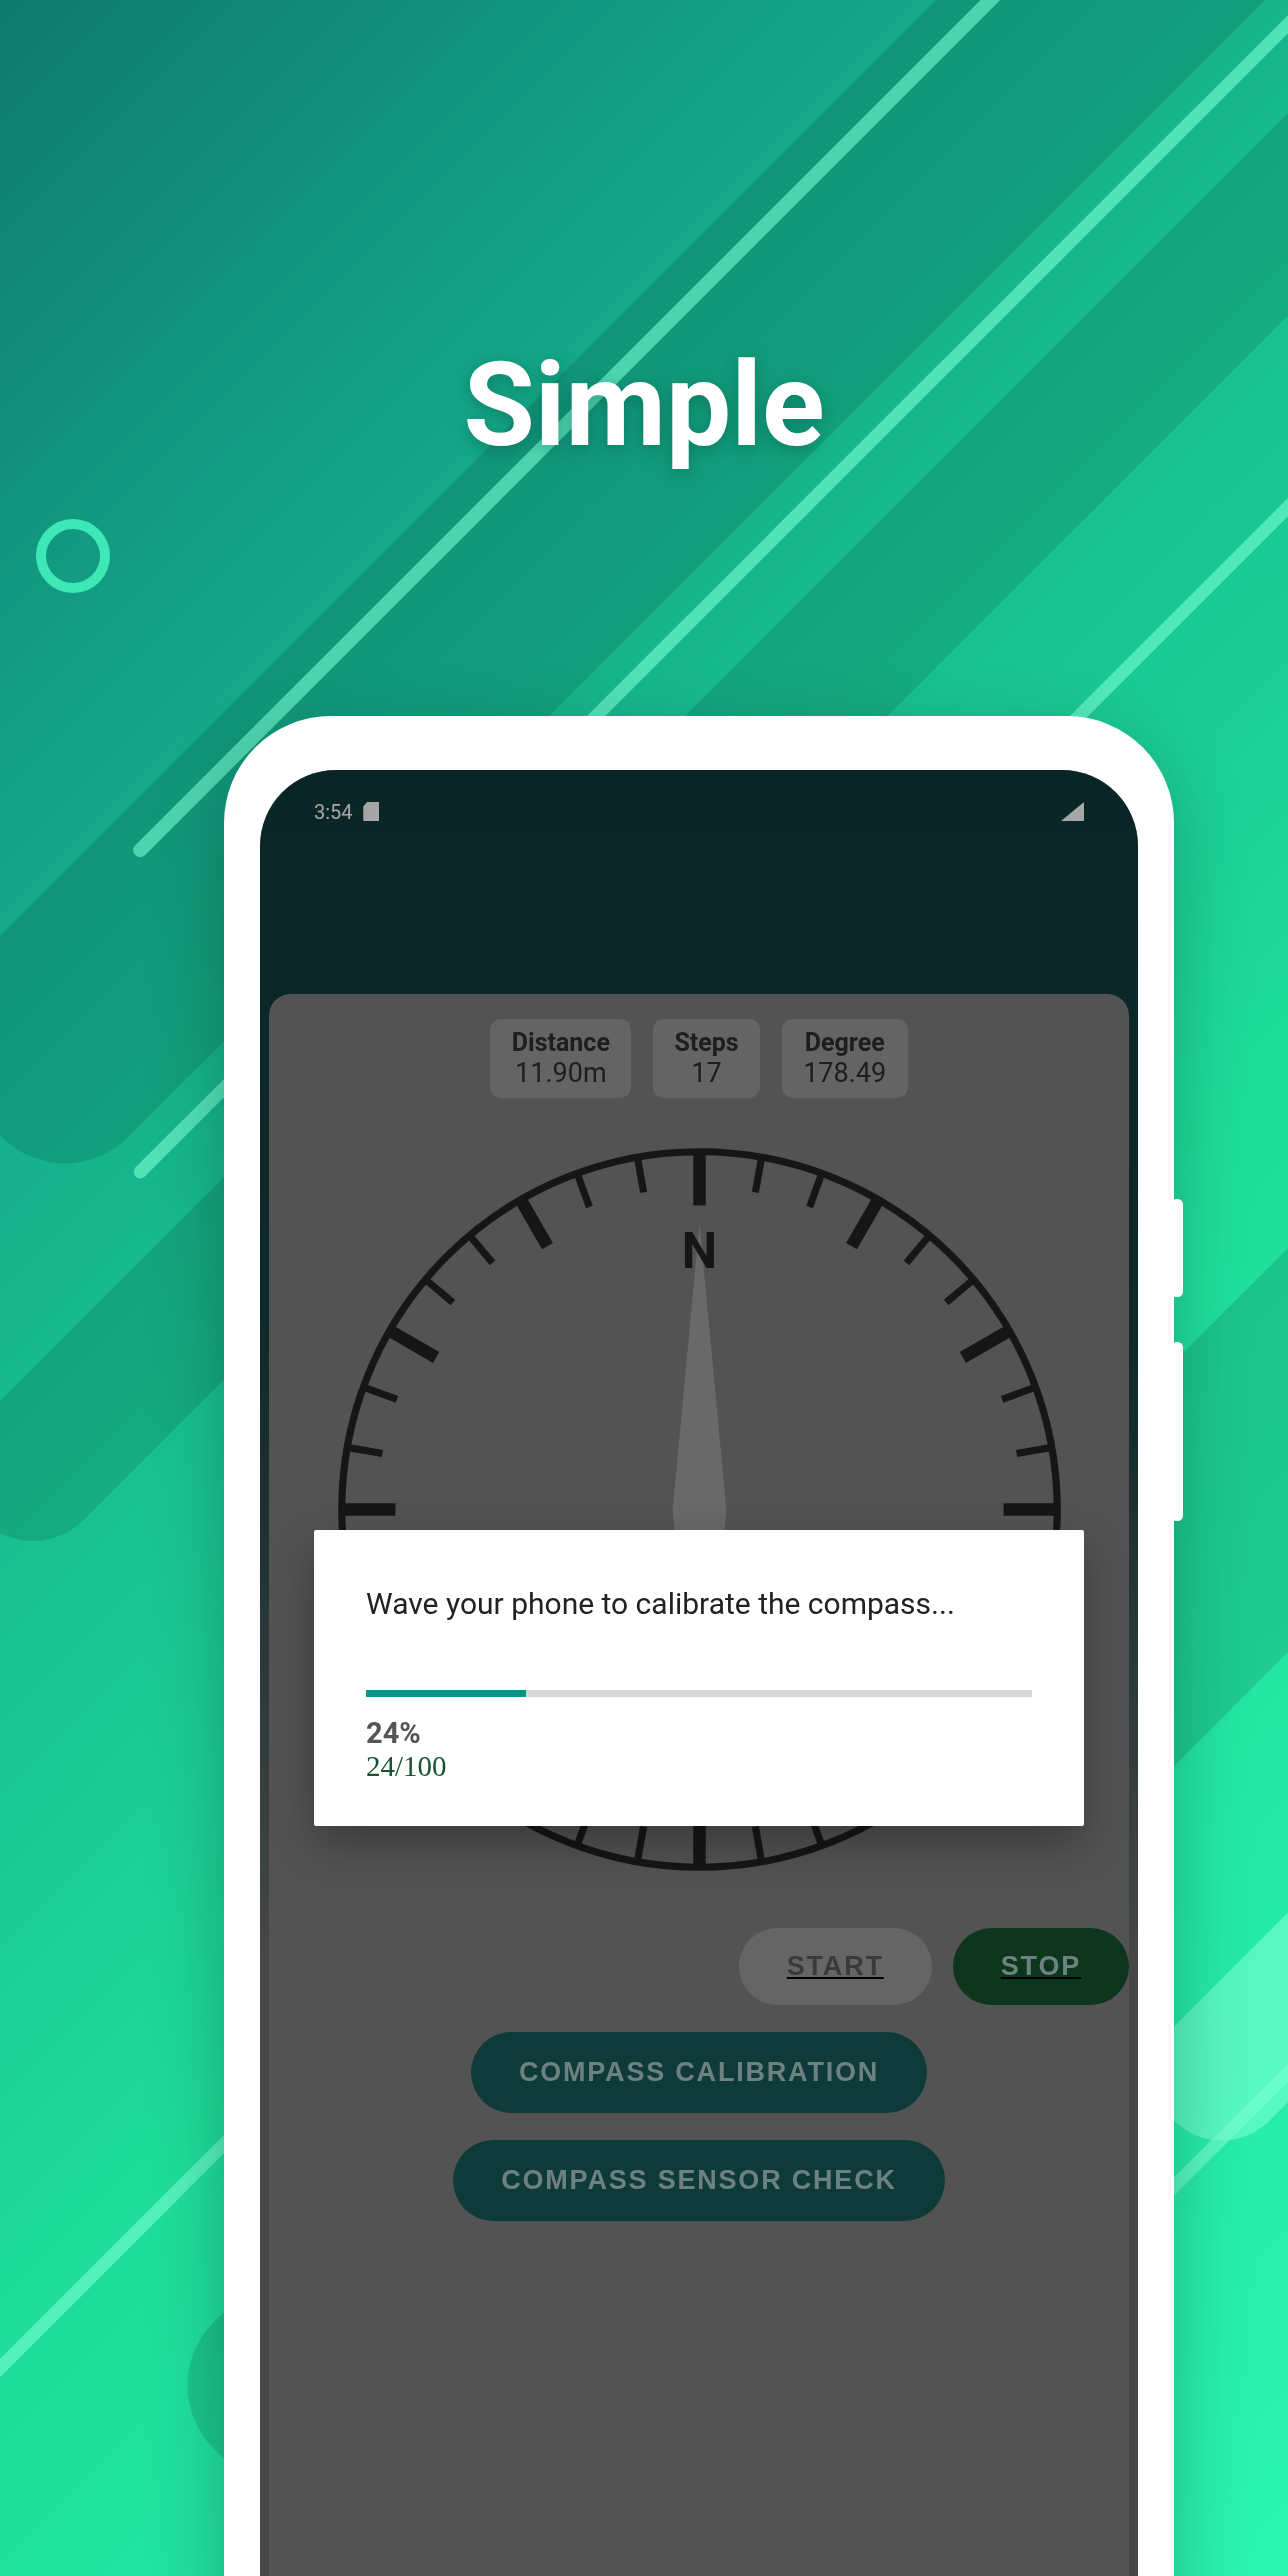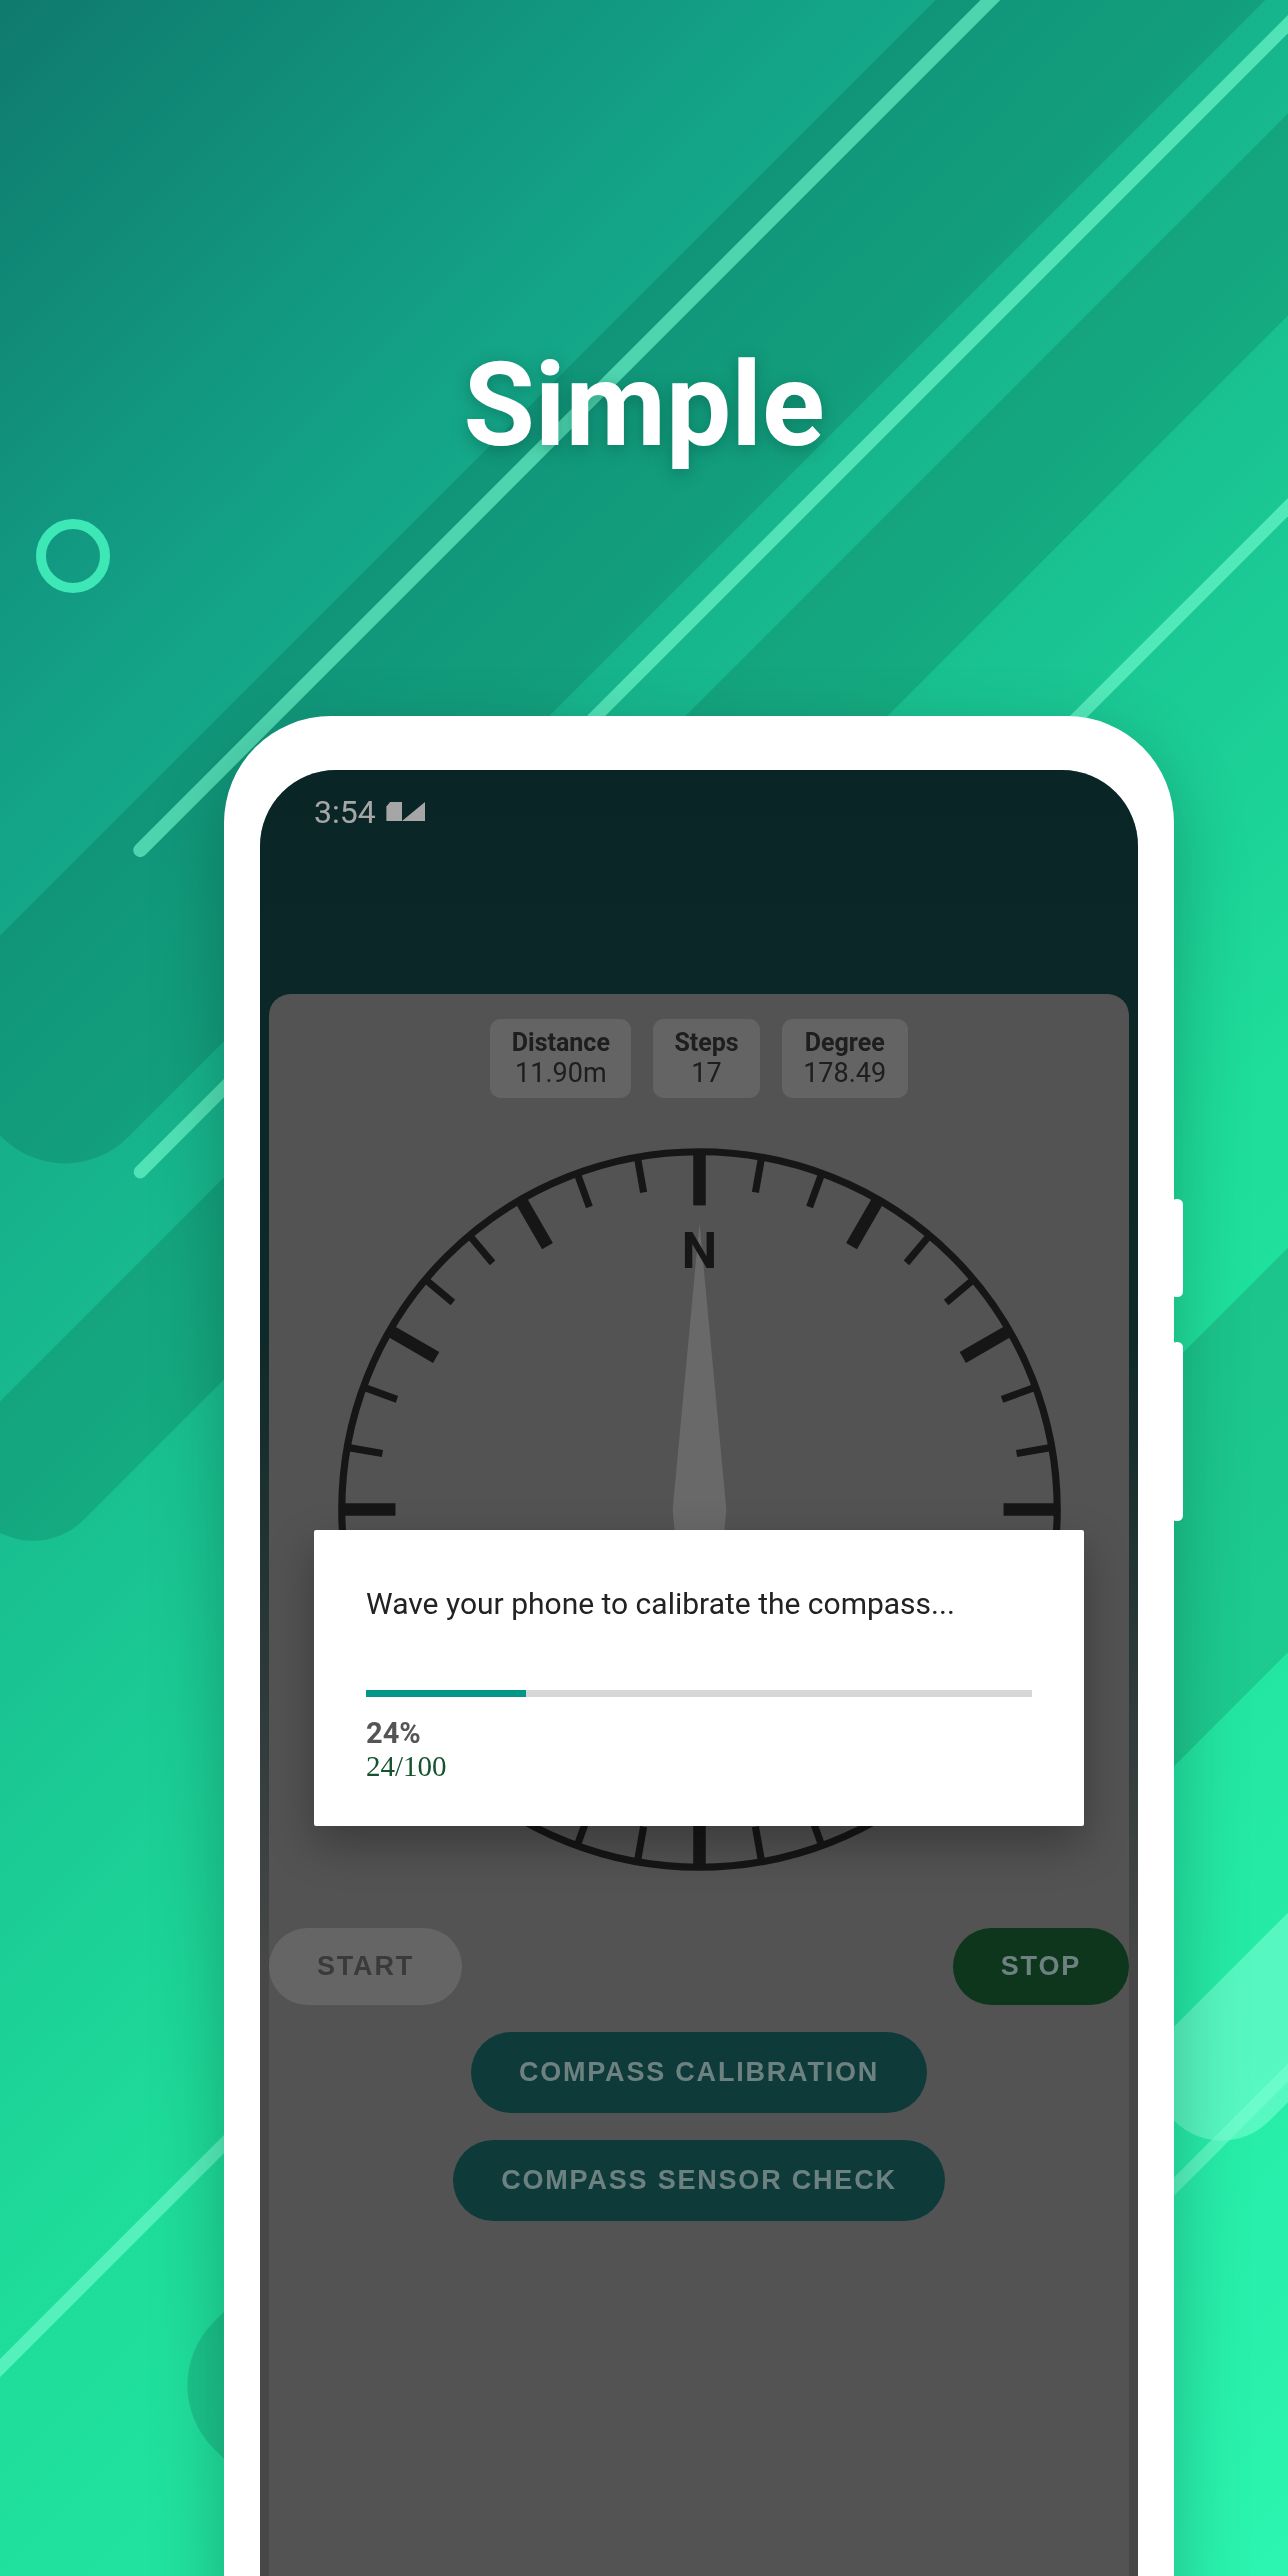--- a/index.html
+++ b/index.html
@@ -31,21 +31,21 @@
     position:absolute;left:36px;top:54px;right:36px;bottom:0;
     border-radius:76px 76px 0 0;overflow:hidden;
     background:linear-gradient(180deg,#0f3a3a 0%,#163f3f 28%,#6e6e6e 60%,#6e6e6e 100%);
   }
   
   .hw{position:absolute;right:-9px;background:#fff;border-radius:5.4px;}
   .hw1{top:483px;width:12.5px;height:98px;}
   .hw2{top:626px;width:12.5px;height:179px;}
 
   
-  .status{position:absolute;top:18px;left:0;right:0;height:47px;display:flex;align-items:center;padding:0 54px;color:#fff;font-size:32px;}
+  .status{position:absolute;top:18px;left:0;right:0;height:47px;display:flex;align-items:center;justify-content:space-between;padding:0 54px;color:#fff;font-size:20px;}
   .status-left{display:flex;align-items:center;gap:10.7px;}
   .sd-icon{width:16px;height:19.7px;background:#fff;clip-path:polygon(0 25%,25% 0,100% 0,100% 100%,0 100%);}
   .signal{width:0;height:0;border-style:solid;border-width:0 0 19.7px 23px;border-color:transparent transparent #fff transparent;}
 
   
   .app{
     position:absolute;top:224px;left:9px;right:9px;bottom:0;
     background:transparent;
   }
   .card{
@@ -57,21 +57,21 @@
   .metric{
     background:#9a9a9a;border-radius:10.7px;padding:9px 21.5px;
     text-align:center;color:#2e2e2e;
   }
   .metric .ml{font-size:25px;font-weight:700;}
   .metric .mv{font-size:27px;font-weight:400;}
 
   .compass-wrap{position:relative;width:100%;height:805px;margin-top:18px;}
   .compass-svg{display:block;margin:0 auto;}
 
-  .btn-row{display:flex;justify-content:space-between;gap:36px;margin-top:7.2px;}
+  .btn-row{display:flex;justify-content:flex-end;gap:21px;margin-top:7.2px;text-decoration:underline;}
   .btn{
     border:none;border-radius:54px;padding:23px 48px;
     font-size:27px;font-weight:700;letter-spacing:1.8px;cursor:pointer;
   }
   .btn-start{background:#9c9c9c;color:#5a5a5a;}
   .btn-stop{background:#14532d;color:#a8c6c6;}
   .btn-wide{display:block;margin:27px auto 0;background:#165a5a;color:#a8c6c6;padding:25px 48px;}
 
   
   .dim{position:absolute;inset:0;background:rgba(0,0,0,0.35);}

